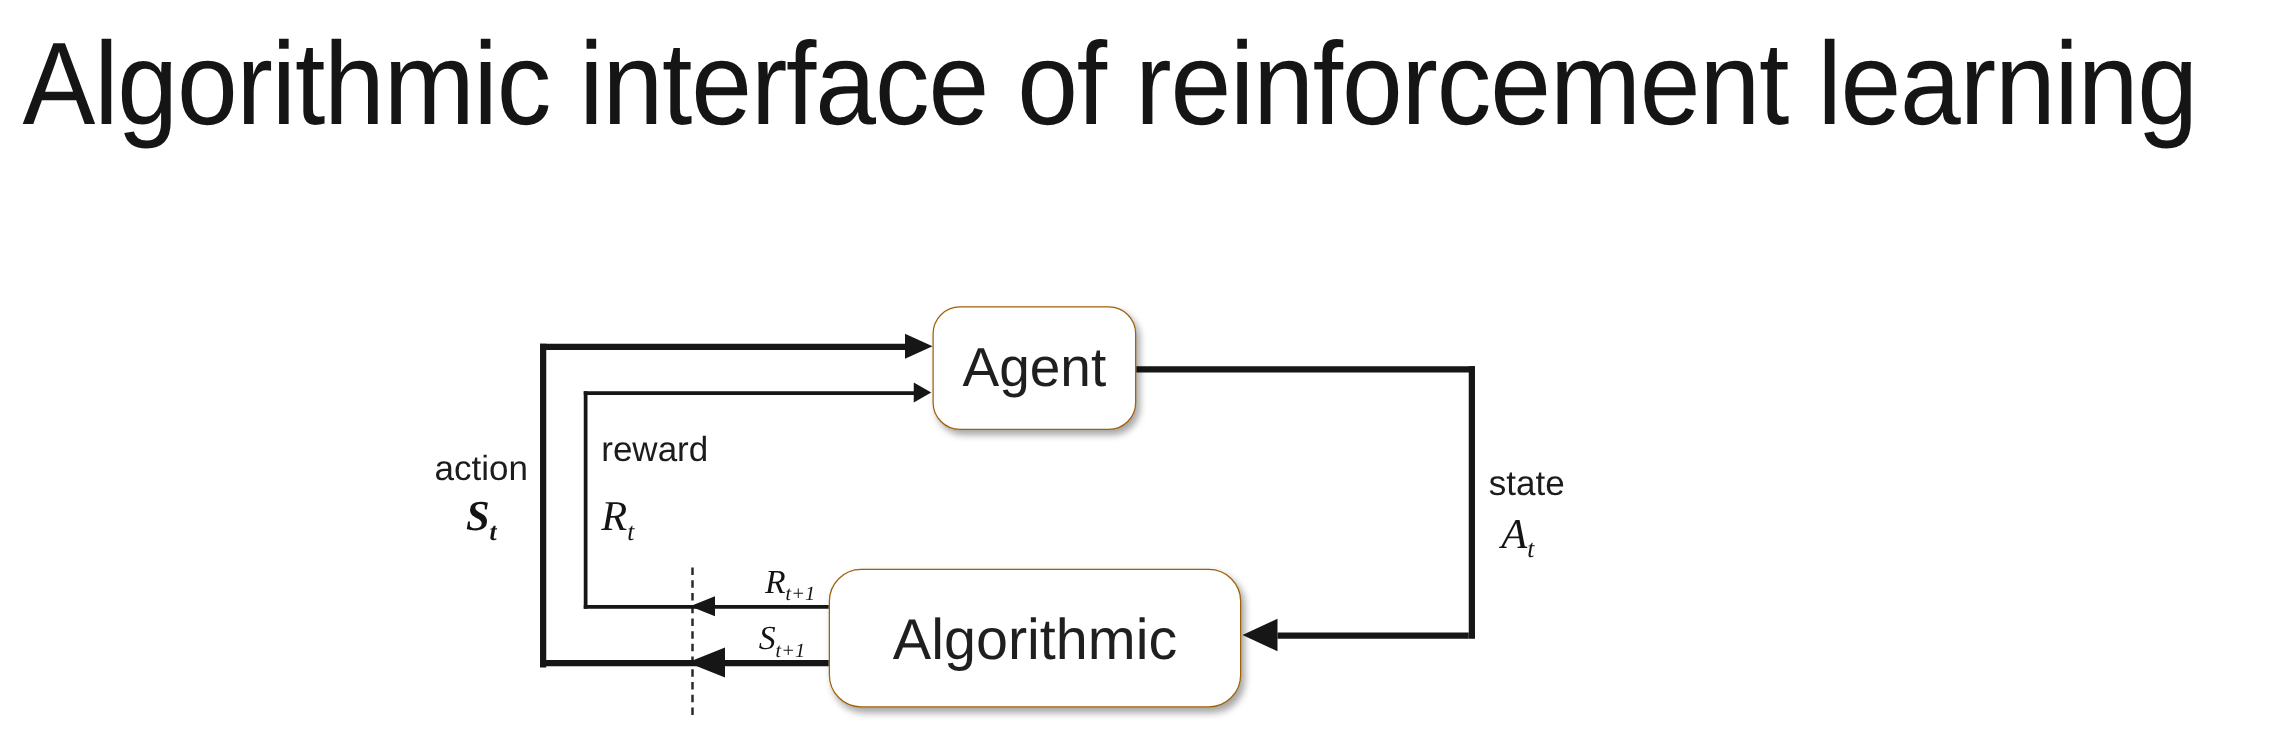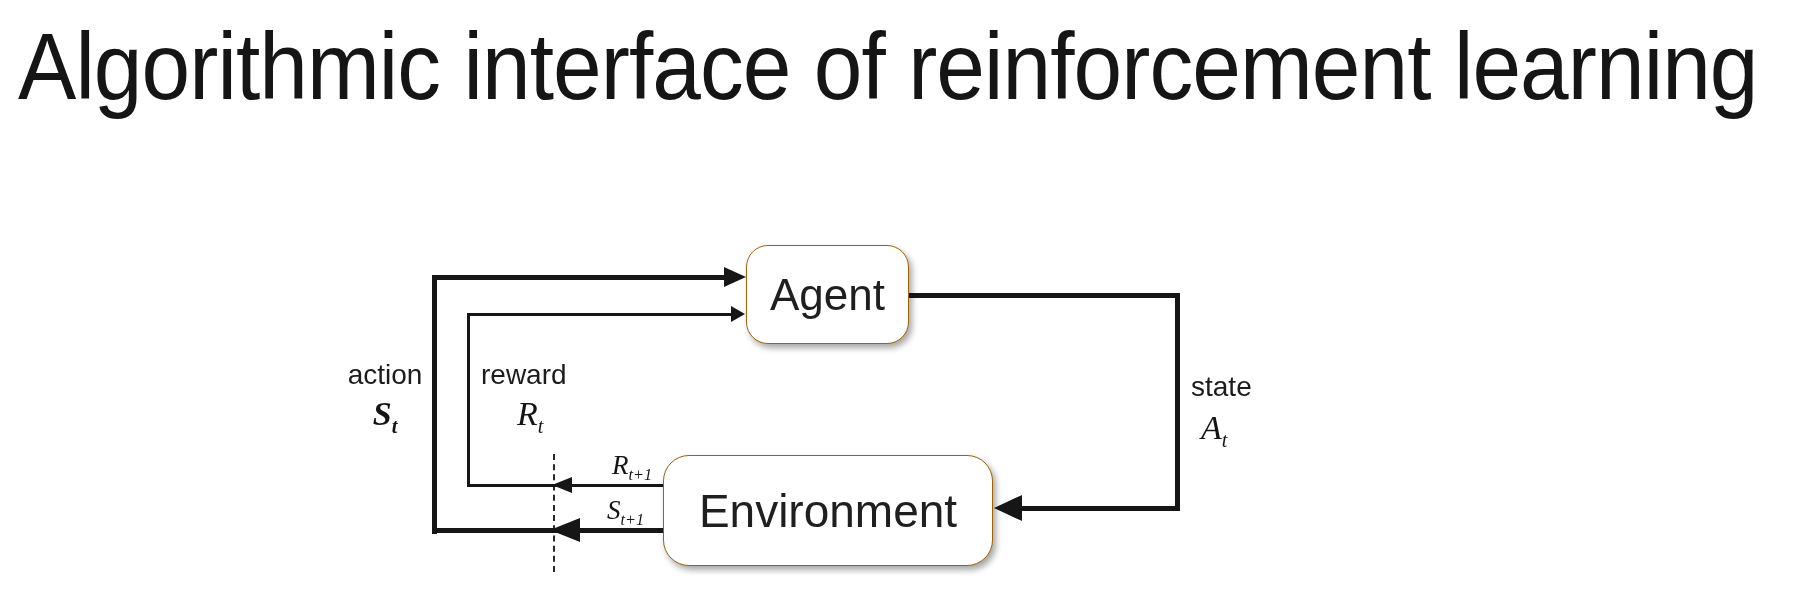--- a/index.html
+++ b/index.html
@@ -42,21 +42,21 @@
 <body>
 
 <div class="stage">
 
   <div class="title">Algorithmic interface of reinforcement learning</div>
 
   <div class="node agent">
     <span>Agent</span>
   </div>
   <div class="node env">
-    <span>Environment</span>
+    <span>Algorithmic</span>
   </div>
 
   <div class="ln" style="left:432px;top:275px;width:294px;height:5px;"></div>
   <div class="ln" style="left:432px;top:275px;width:5px;height:259px;"></div>
   <div class="ln" style="left:432px;top:528px;width:231px;height:5px;"></div>
   <div class="arr right" style="left:724px;top:267px;border-width:10px 0 10px 22px;"></div>
   <div class="arr left" style="left:550px;top:518px;border-width:12px 30px 12px 0;"></div>
 
   <div class="ln" style="left:467px;top:313px;width:266px;height:3px;"></div>
   <div class="ln" style="left:467px;top:313px;width:3px;height:174px;"></div>
@@ -67,22 +67,22 @@
   <div class="ln" style="left:909px;top:293px;width:271px;height:5px;"></div>
   <div class="ln" style="left:1175px;top:293px;width:5px;height:218px;"></div>
   <div class="ln" style="left:1022px;top:506px;width:153px;height:5px;"></div>
   <div class="arr left" style="left:994px;top:495px;border-width:13px 28px 13px 0;"></div>
 
   <div class="dash"></div>
 
   <div class="lbl ctr" style="left:335px;top:360px;">action</div>
   <div class="math ctr" style="left:335px;top:396px;font-weight:bold;"><span>S</span><sub>t</sub></div>
 
-  <div class="lbl" style="left:481px;top:360px;">reward</div>
-  <div class="math" style="left:481px;top:396px;margin-left:36px;"><span>R</span><sub>t</sub></div>
+  <div class="lbl" style="left:481px;top:345px;">reward</div>
+  <div class="math" style="left:481px;top:396px;"><span>R</span><sub>t</sub></div>
 
   <div class="lbl" style="left:1191px;top:372px;">state</div>
   <div class="math" style="left:1201px;top:410px;"><span>A</span><sub>t</sub></div>
 
   <div class="math small rgt" style="left:552px;top:451px;"><span>R</span><sub>t+1</sub></div>
   <div class="math small rgt" style="left:544px;top:496px;"><span>S</span><sub>t+1</sub></div>
 
 </div>
 
 </body></html>

